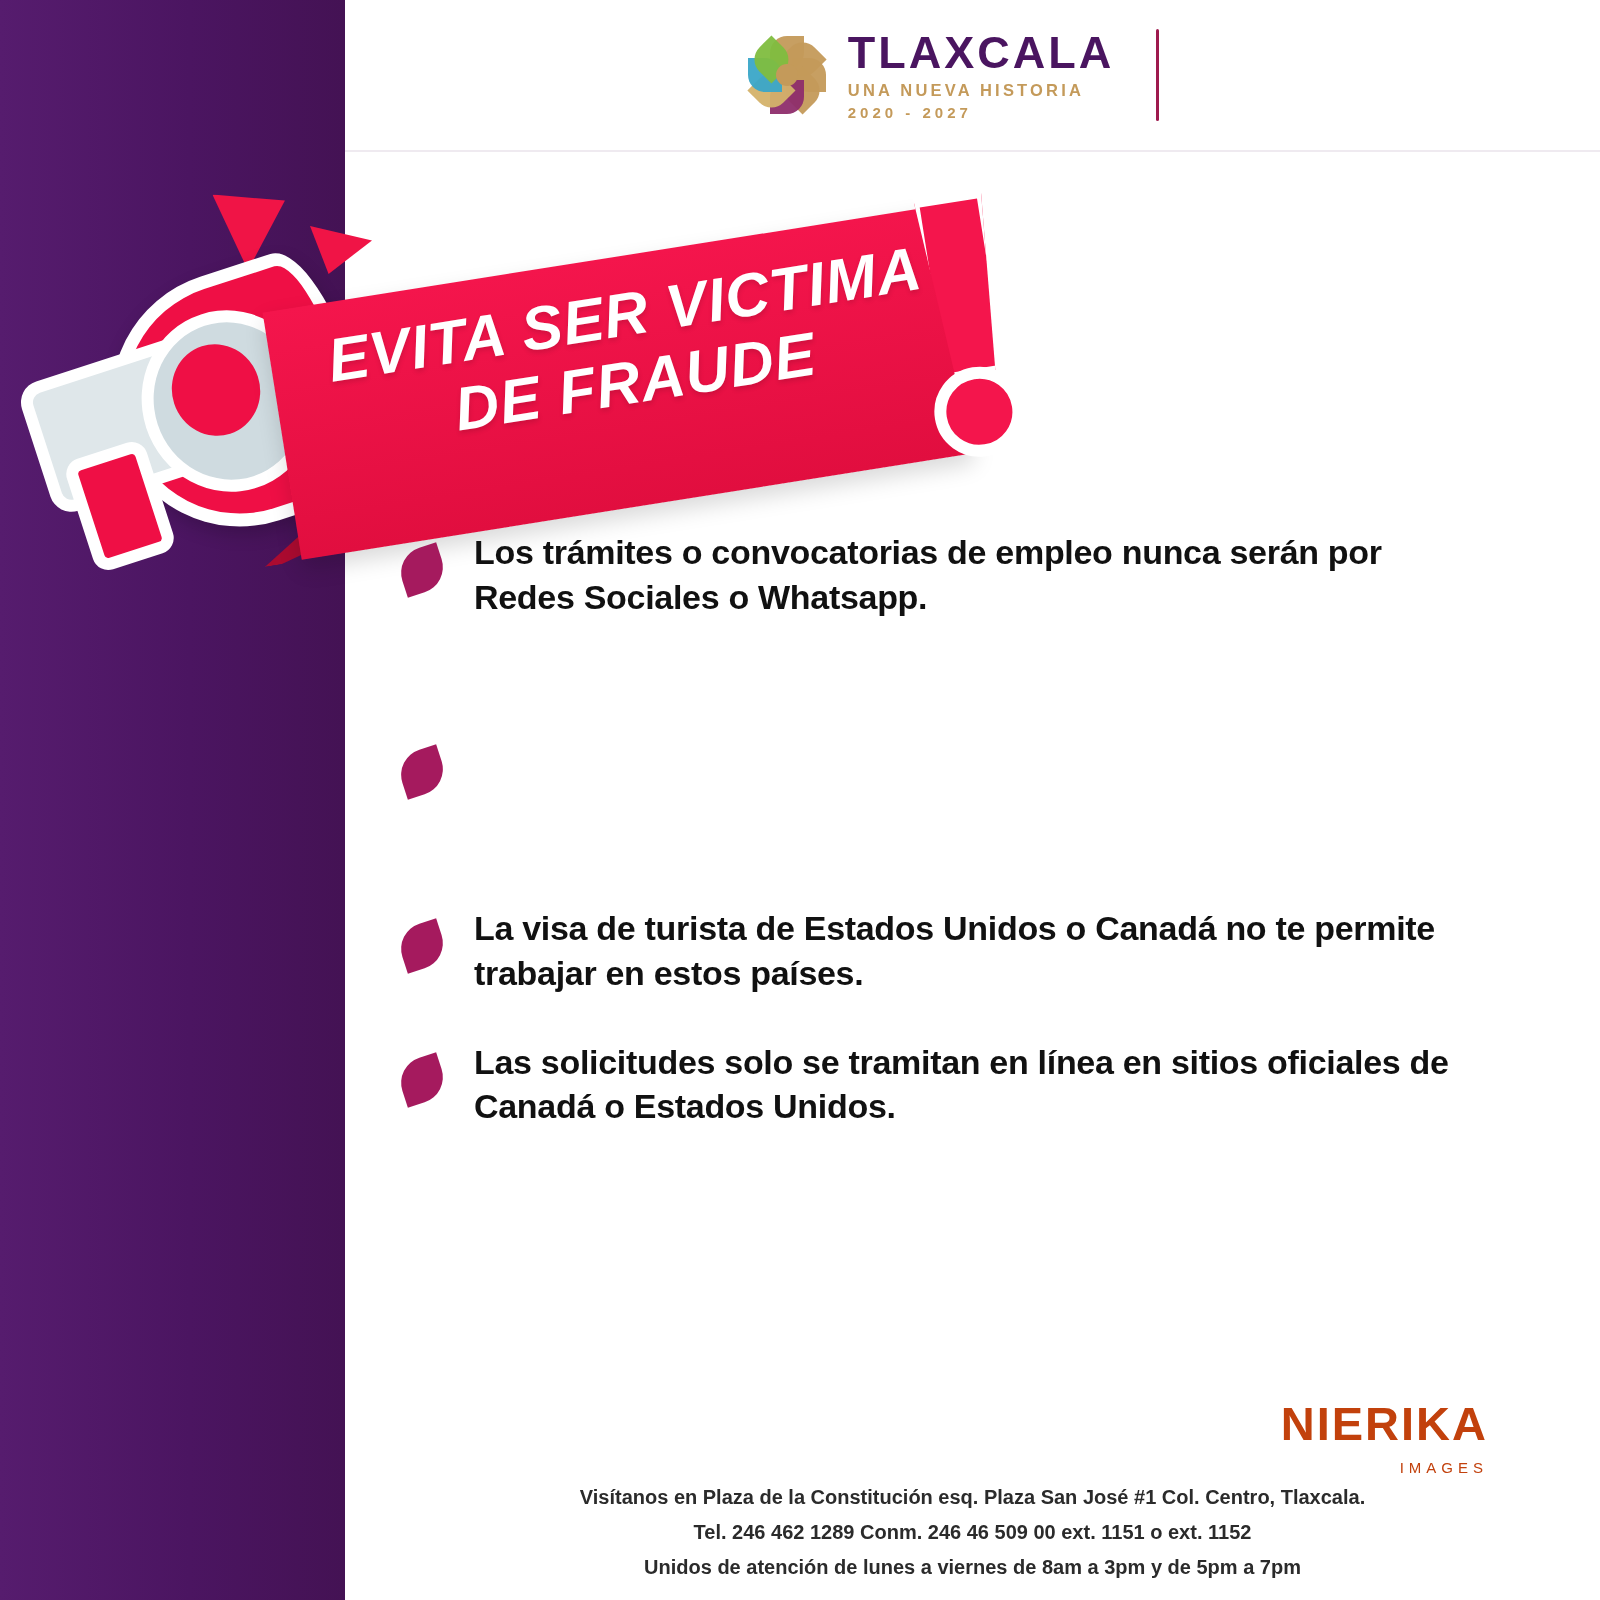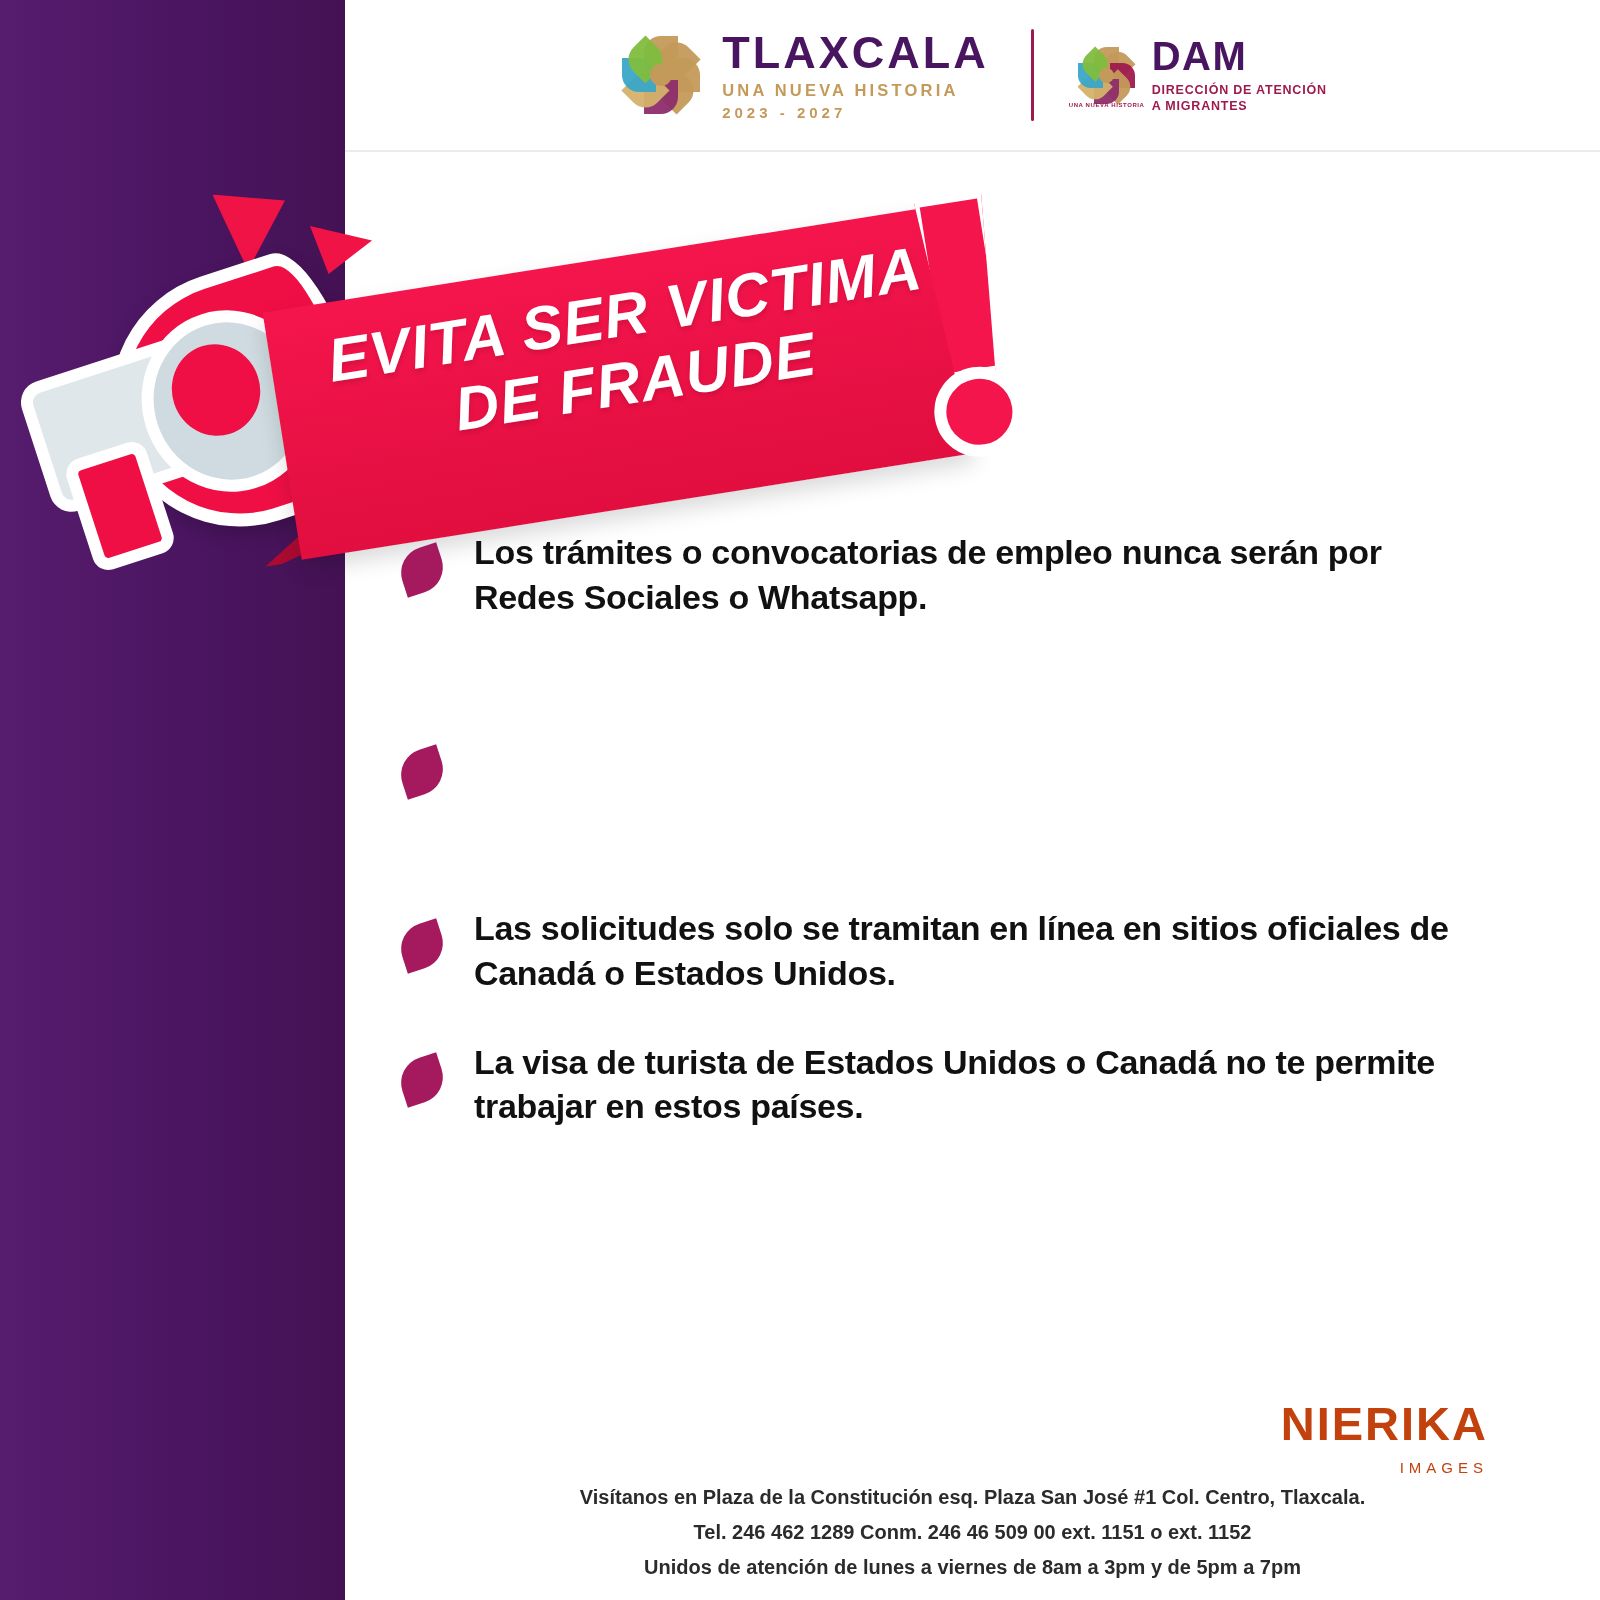--- a/index.html
+++ b/index.html
@@ -389,45 +389,26 @@
         <div class="petal" style="background:#c49a5a;transform:rotate(135deg) translate(0,-22px);"></div>
         <div class="petal" style="background:#8e2d6b;transform:rotate(180deg) translate(0,-22px);"></div>
         <div class="petal" style="background:#d4b26a;transform:rotate(225deg) translate(0,-22px);"></div>
         <div class="petal" style="background:#3aa6c8;transform:rotate(270deg) translate(0,-22px);"></div>
         <div class="petal" style="background:#7fbd3f;transform:rotate(315deg) translate(0,-22px);"></div>
         <div class="center"></div>
       </div>
       <div class="brand-text">
         <div class="brand-title">TLAXCALA</div>
         <div class="brand-sub">UNA NUEVA HISTORIA</div>
-        <div class="brand-years">2023 - 2027</div>
+        <div class="brand-years">2020 - 2027</div>
       </div>
     </div>
 
     <div class="v-sep"></div>
 
-    <div class="dam-block">
-      <div class="rosette dam-rosette">
-        <div class="petal" style="background:#c49a5a;transform:rotate(0deg) translate(0,-16px);"></div>
-        <div class="petal" style="background:#c49a5a;transform:rotate(45deg) translate(0,-16px);"></div>
-        <div class="petal" style="background:#9e1a4e;transform:rotate(90deg) translate(0,-16px);"></div>
-        <div class="petal" style="background:#c49a5a;transform:rotate(135deg) translate(0,-16px);"></div>
-        <div class="petal" style="background:#8e2d6b;transform:rotate(180deg) translate(0,-16px);"></div>
-        <div class="petal" style="background:#d4b26a;transform:rotate(225deg) translate(0,-16px);"></div>
-        <div class="petal" style="background:#3aa6c8;transform:rotate(270deg) translate(0,-16px);"></div>
-        <div class="petal" style="background:#7fbd3f;transform:rotate(315deg) translate(0,-16px);"></div>
-        <div class="center"></div>
-        <div class="dam-rosette-label">UNA NUEVA HISTORIA</div>
-      </div>
-      <div>
-        <div class="dam-title">DAM</div>
-        <div class="dam-sub1">DIRECCIÓN DE ATENCIÓN</div>
-        <div class="dam-sub2">A MIGRANTES</div>
-      </div>
-    </div>
   </div>
 
   <div class="mega-wrap">
     <div class="shout-1"></div>
     <div class="shout-2"></div>
 
     <div class="mega">
       <div class="horn"></div>
       <div class="body"></div>
       <div class="horn-inner"></div>
@@ -454,26 +435,26 @@
       <div class="leaf"></div>
       <div class="bullet-text">Los trámites o convocatorias de empleo nunca serán por Redes Sociales o Whatsapp.</div>
     </div>
 
     <div class="bullet gap-extra">
       <div class="leaf"></div>
     </div>
 
     <div class="bullet">
       <div class="leaf"></div>
-      <div class="bullet-text">Las solicitudes solo se tramitan en línea en sitios oficiales de Canadá o Estados Unidos.</div>
+      <div class="bullet-text">La visa de turista de Estados Unidos o Canadá no te permite trabajar en estos países.</div>
     </div>
 
     <div class="bullet">
       <div class="leaf"></div>
-      <div class="bullet-text">La visa de turista de Estados Unidos o Canadá no te permite trabajar en estos países.</div>
+      <div class="bullet-text">Las solicitudes solo se tramitan en línea en sitios oficiales de Canadá o Estados Unidos.</div>
     </div>
   </div>
 
   <div class="watermark">
     <div class="wm-main">NIERIKA</div>
     <div class="wm-sub">IMAGES</div>
   </div>
 
   <div class="footer">
     <div>Visítanos en Plaza de la Constitución esq. Plaza San José #1 Col. Centro, Tlaxcala.</div>

